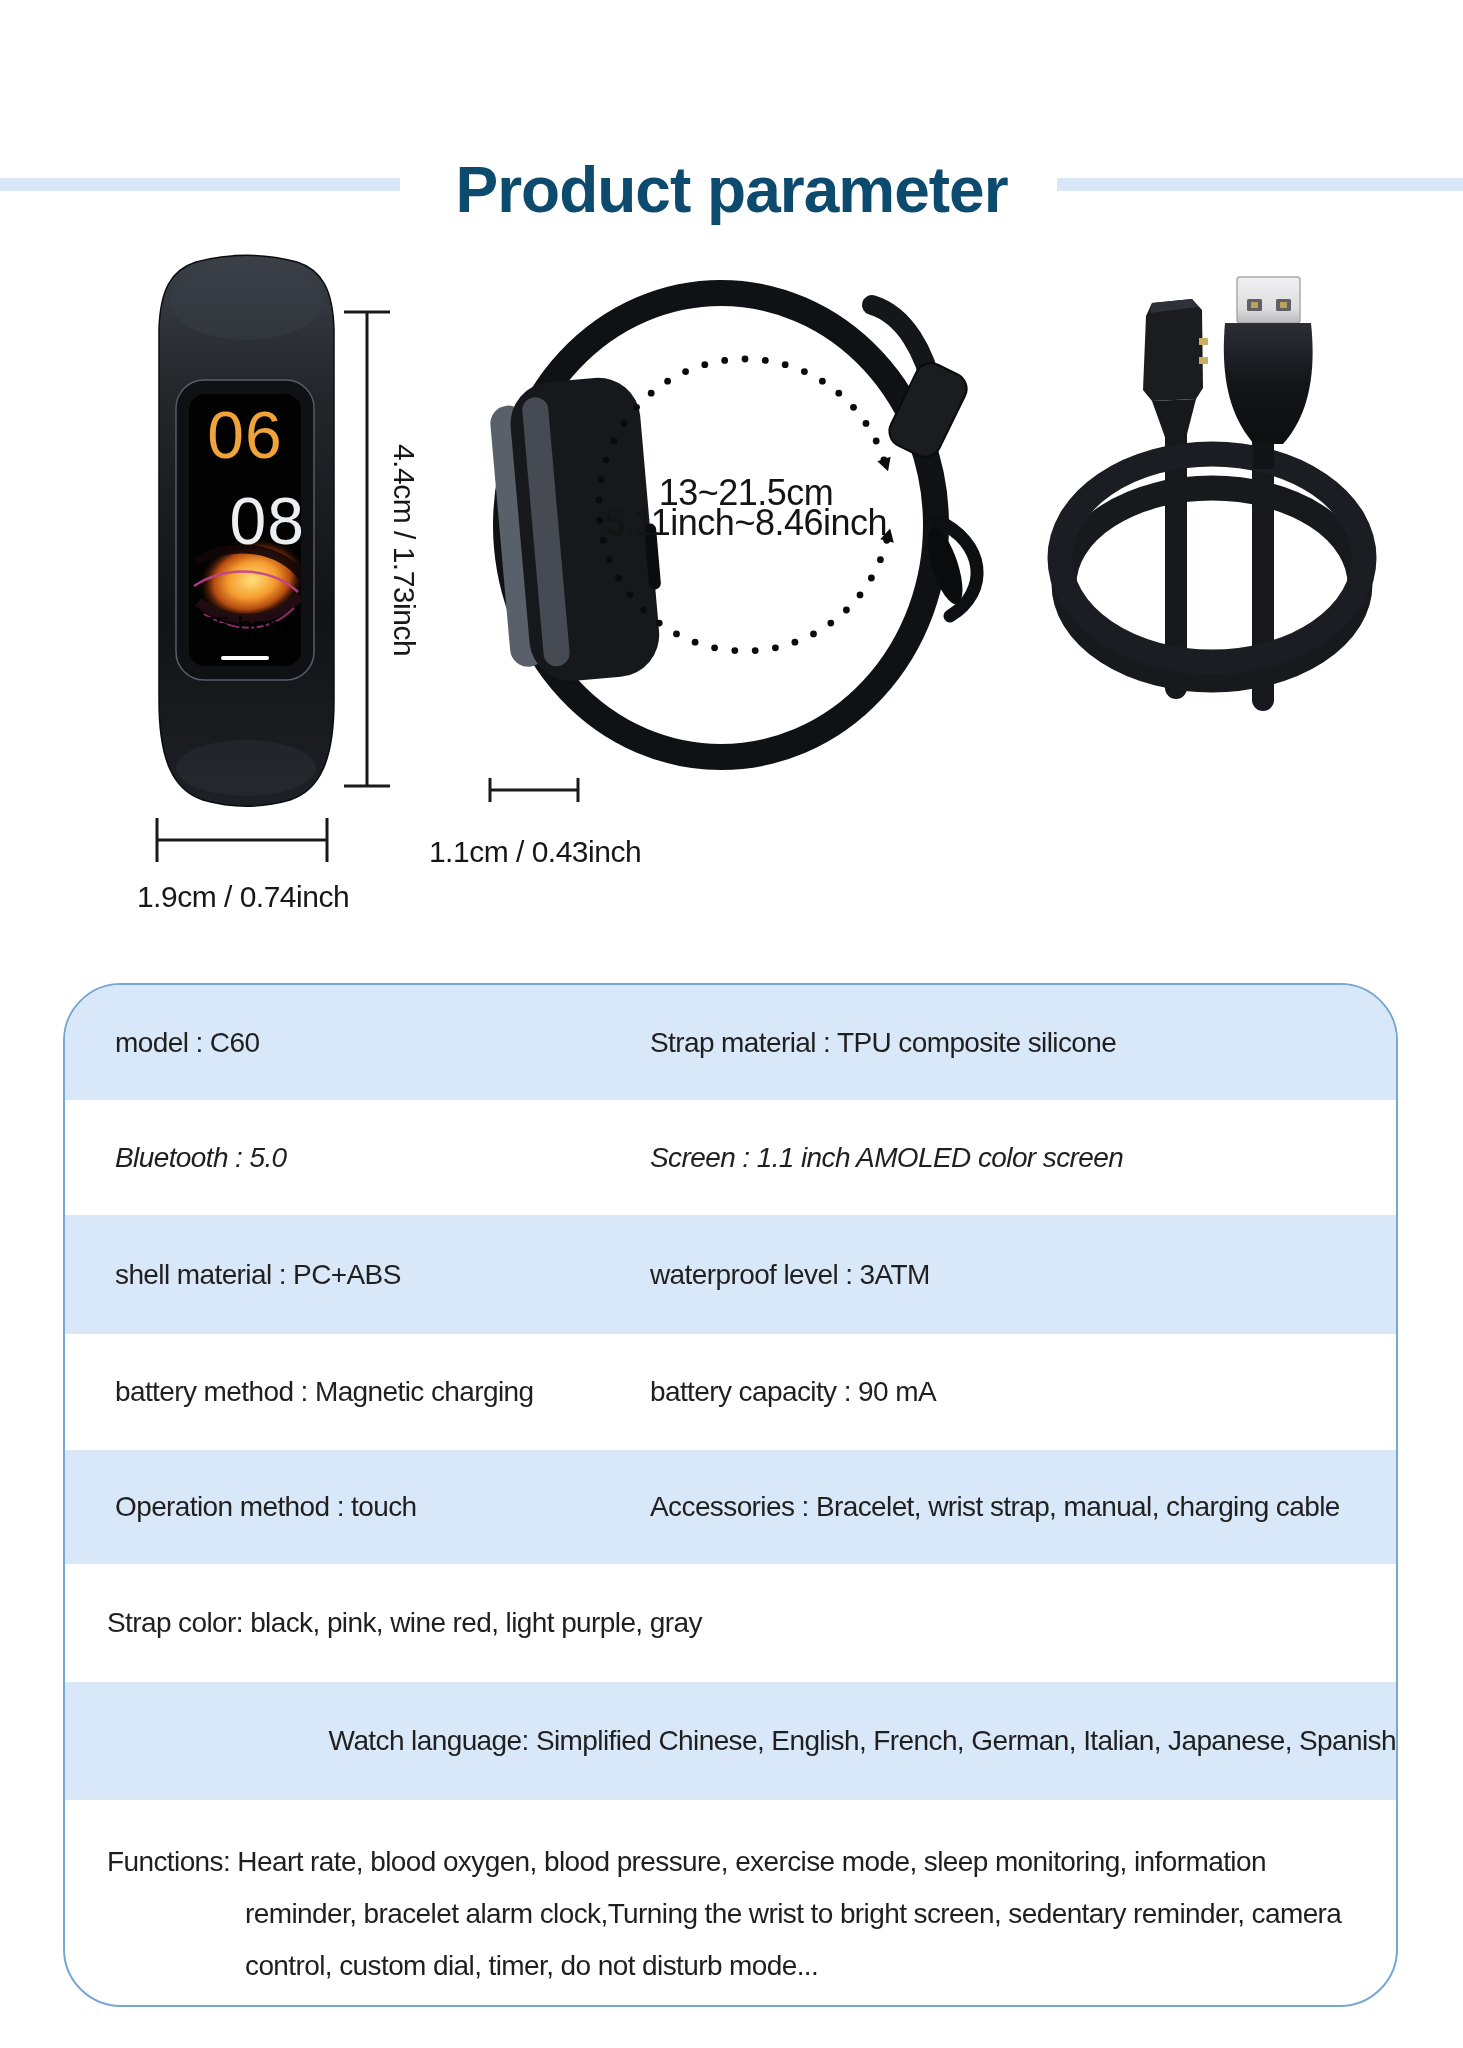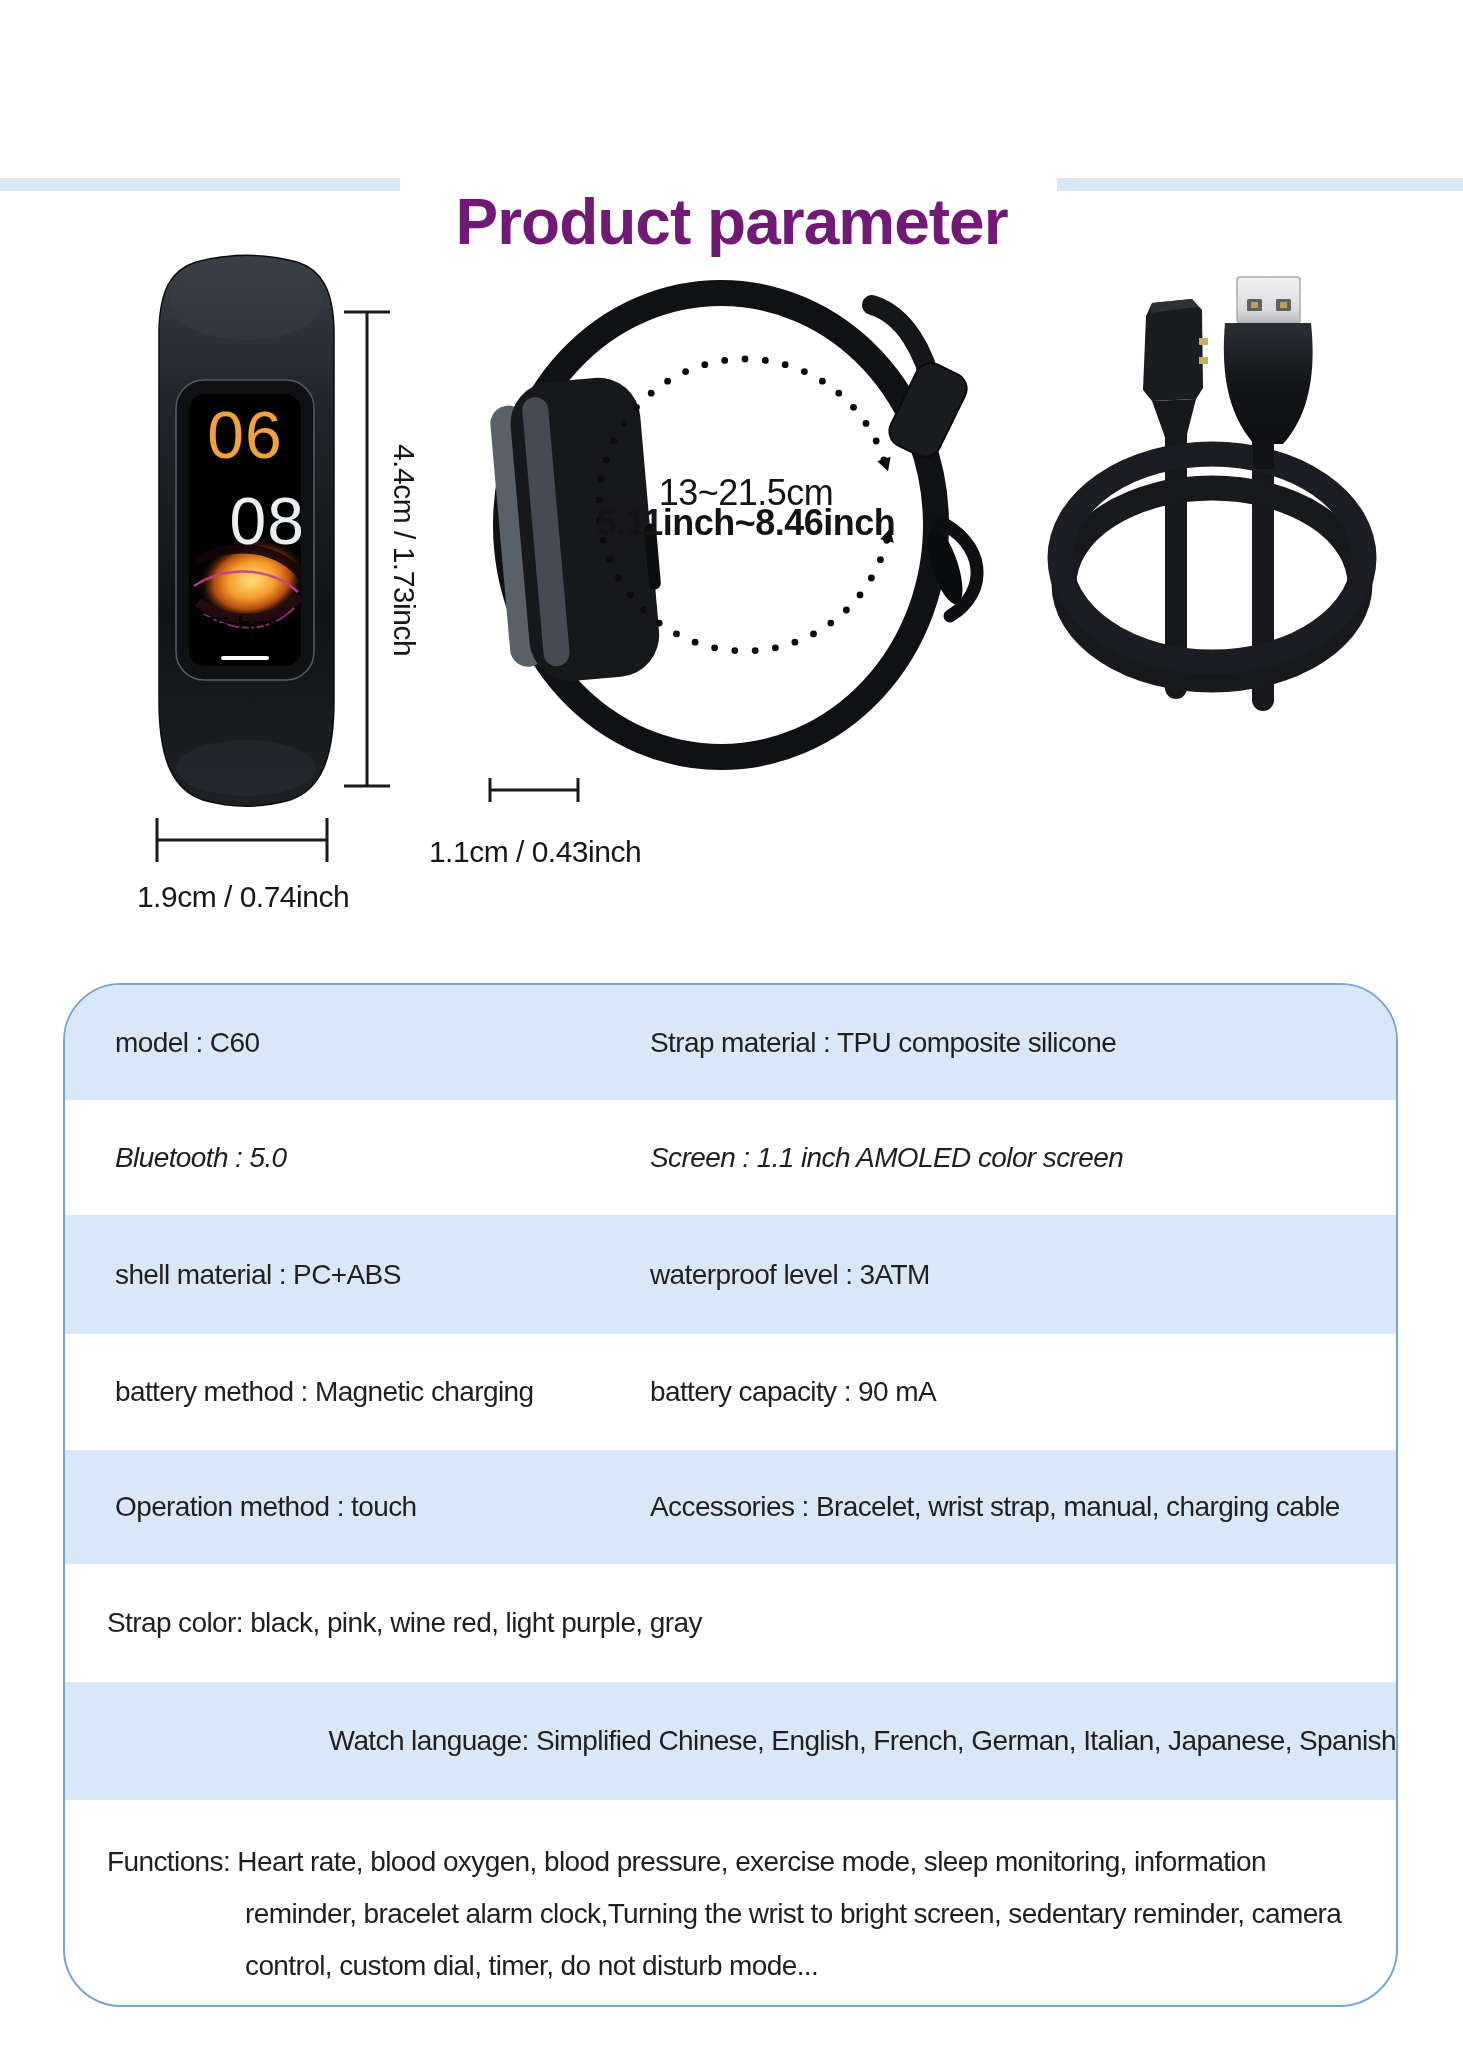--- a/index.html
+++ b/index.html
@@ -1,35 +1,35 @@
 <!DOCTYPE html>
 <html><head>
 <meta charset="utf-8">
 <style>
   html,body{margin:0;padding:0;background:#ffffff;}
   .canvas{position:relative;width:1463px;height:2048px;background:#ffffff;overflow:hidden;
           font-family:"Liberation Sans",sans-serif;color:#1c1c1c;}
   .abs{position:absolute;}
   
   .title{left:0;top:154px;width:1463px;text-align:center;font-size:64px;line-height:72px;
-         font-weight:bold;color:#701a75;letter-spacing:-1px;margin-top:32px;}
+         font-weight:bold;color:#0c4a6e;letter-spacing:-1px;}
   .accent-bar{top:178px;height:13px;background:#d8e7f6;}
   .bar-left{left:0;width:400px;}
   .bar-right{left:1057px;width:406px;}
   
   svg.gfx{position:absolute;left:0;top:0;}
   
   .dim{font-size:30px;letter-spacing:-0.5px;color:#171717;white-space:nowrap;}
   .dim-center{text-align:center;}
   .v-label{left:289px;top:533px;width:230px;text-align:center;transform:rotate(90deg);}
   .w-label{left:93px;top:880px;width:300px;}
   .t-label{left:385px;top:835px;width:300px;}
   .circ{font-size:36px;letter-spacing:-0.5px;text-align:center;width:320px;color:#141414;}
   .circ1{left:586px;top:472px;}
-  .circ2{left:586px;top:502px;font-weight:bold;}
+  .circ2{left:586px;top:502px;}
   
   .scr-txt{width:120px;left:185px;text-align:center;white-space:nowrap;}
   .scr-hour{top:402px;font-size:66px;line-height:66px;color:#f0a23b;letter-spacing:1px;}
   .scr-min{top:488px;font-size:66px;line-height:66px;color:#eceff1;letter-spacing:1px;text-align:right;}
   .scr-bpm{top:612px;font-size:27px;color:#000000;}
   .scr-line{left:221px;top:656px;width:48px;height:4px;background:#ffffff;border-radius:2px;}
   
   .spec-table{left:63px;top:983px;width:1335px;height:1024px;border:2px solid #76a6d4;
               border-radius:58px;overflow:hidden;background:#ffffff;box-sizing:border-box;}
   .spec-row{position:relative;display:flex;align-items:center;font-size:28px;letter-spacing:-0.6px;color:#1f1f1f;}

